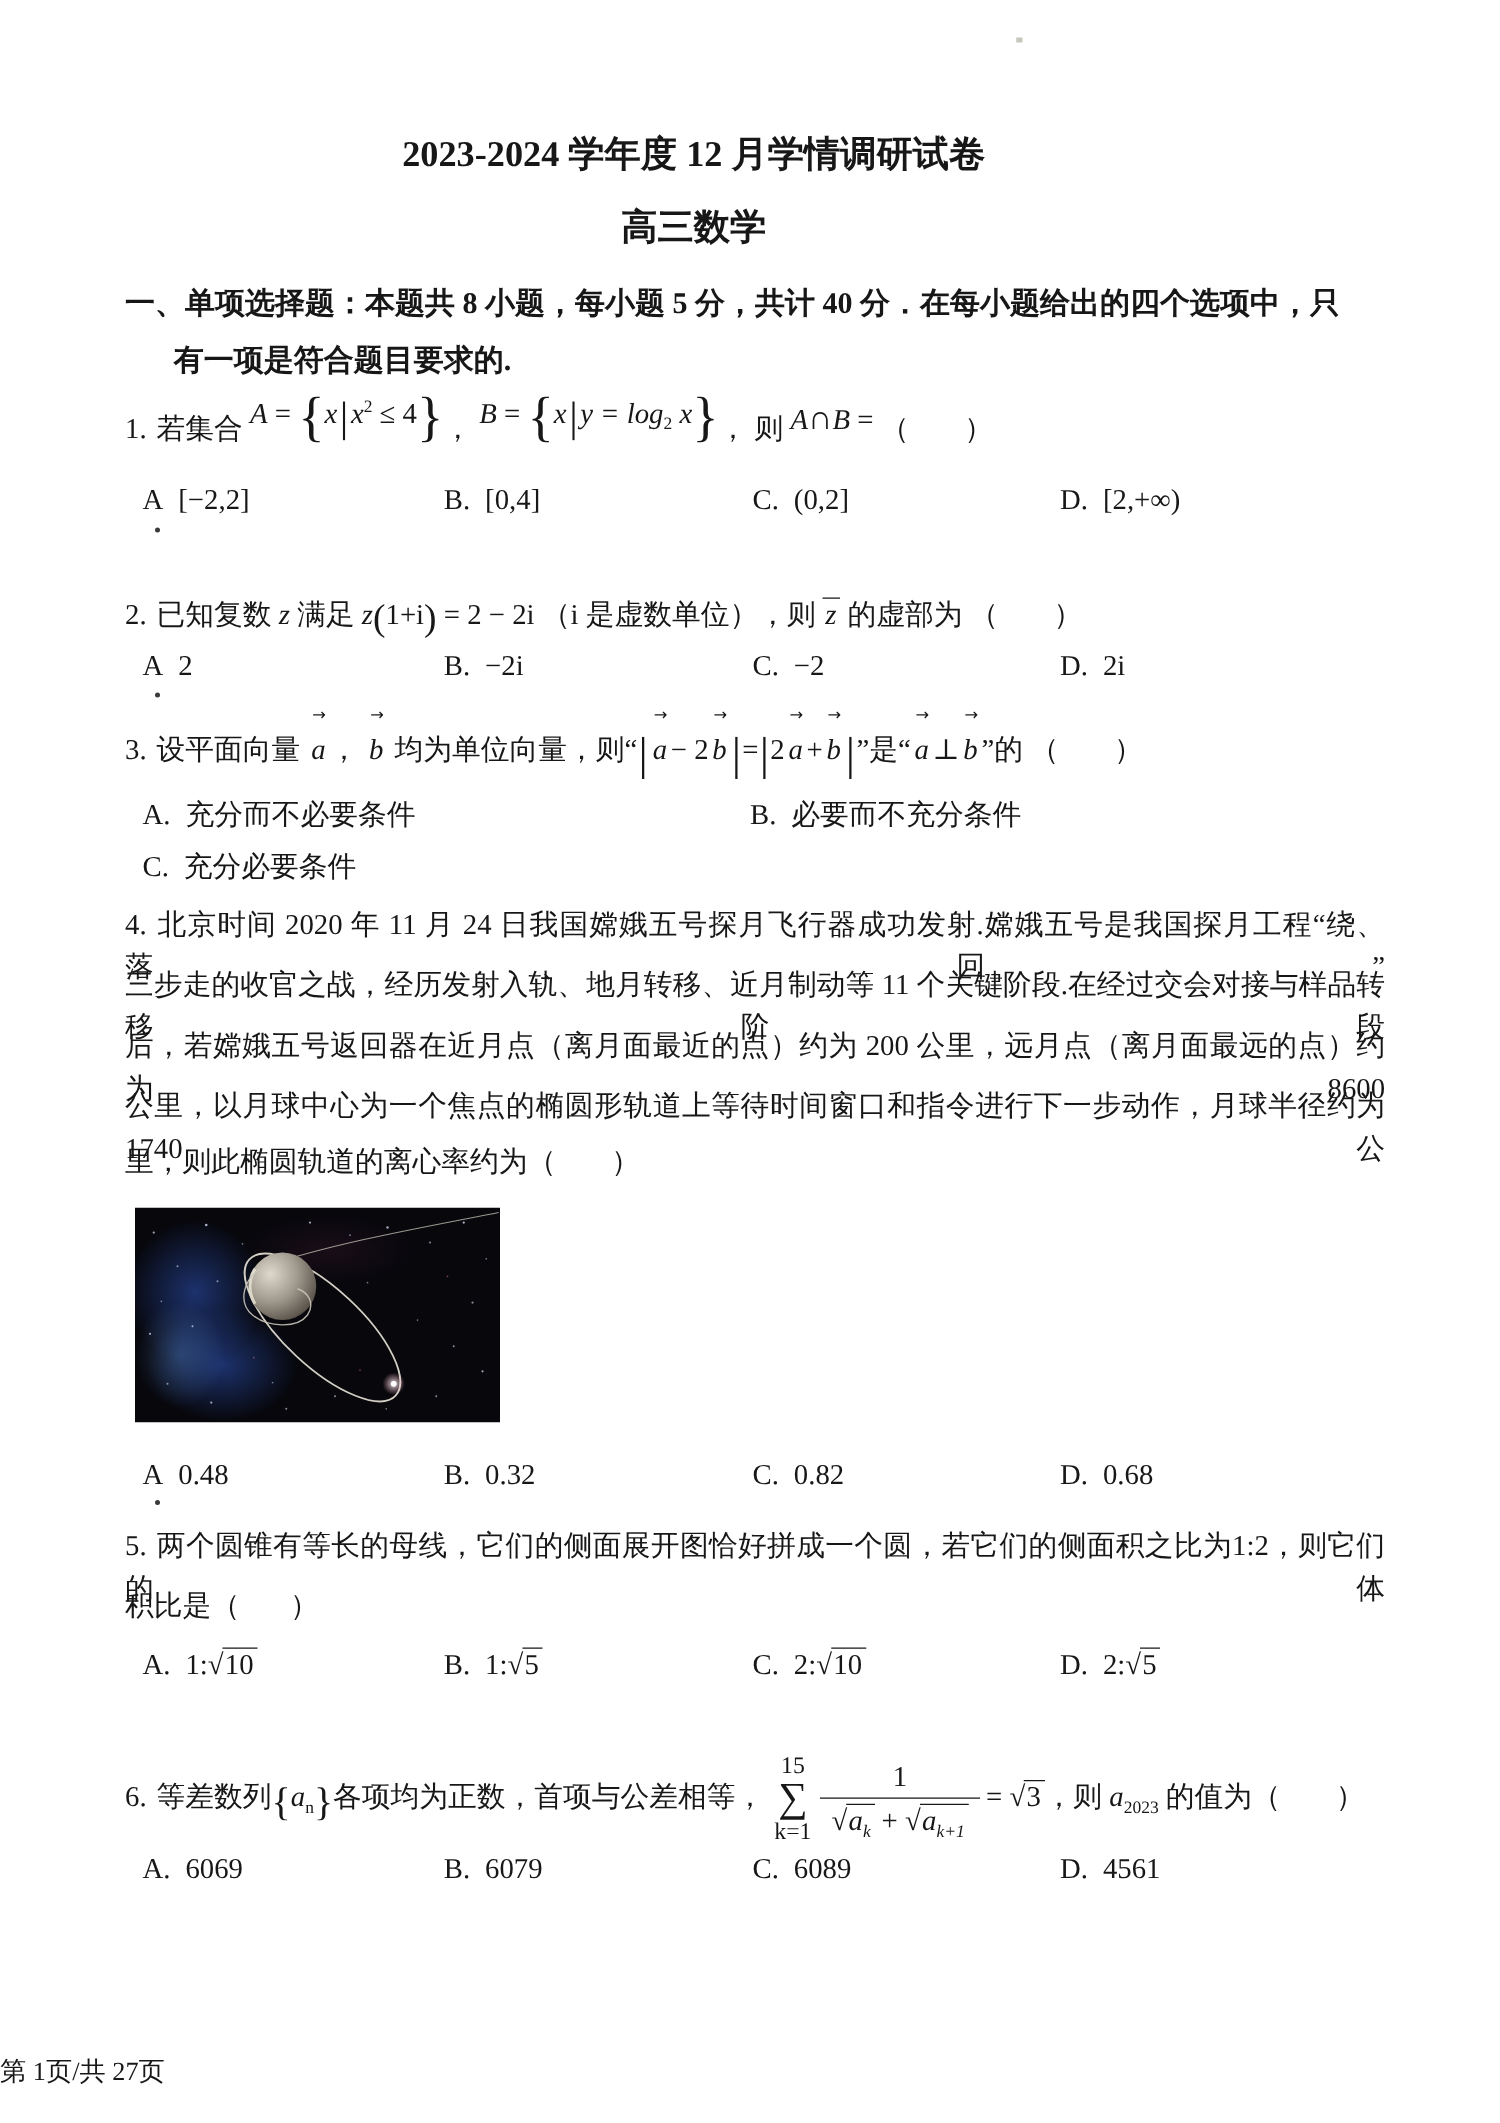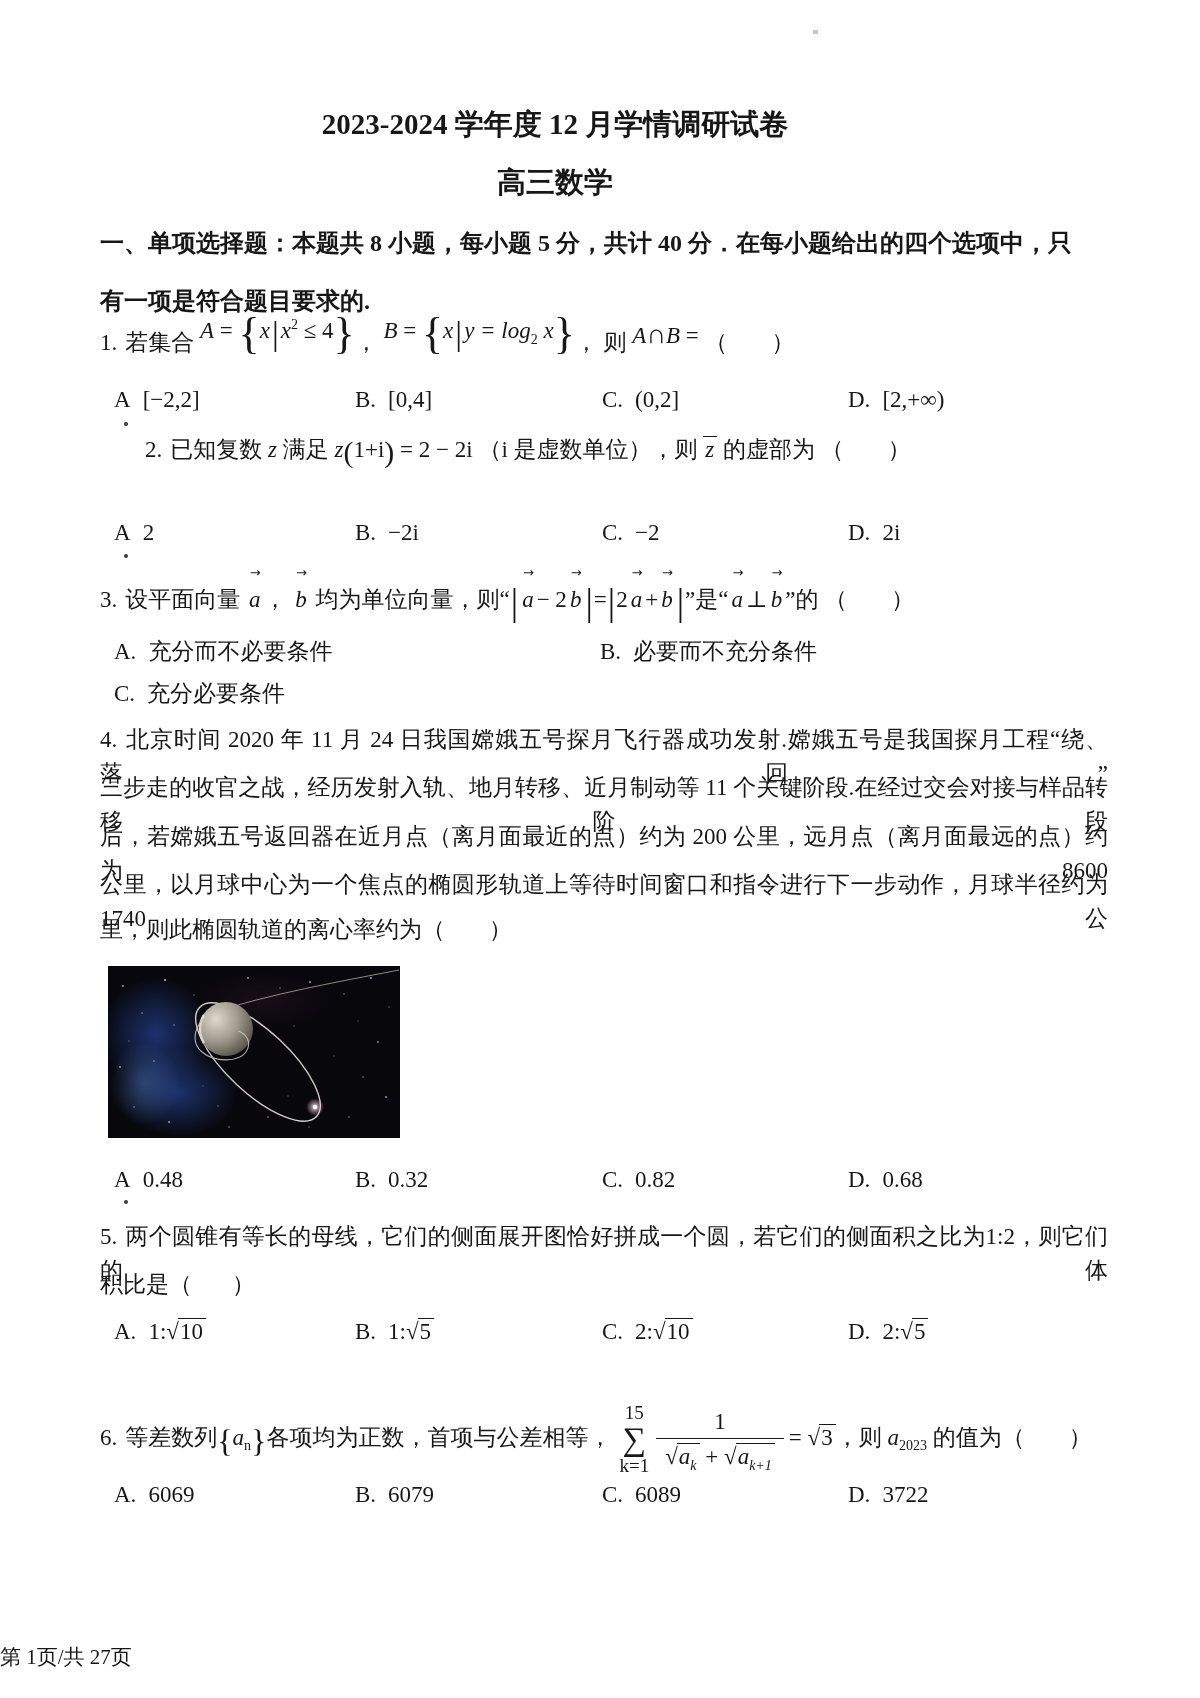--- a/index.html
+++ b/index.html
@@ -51,39 +51,39 @@
 <body>
 
 <div class="page">
 
   <div class="speck" style="left:813px;top:30px;"></div>
 
   <div class="abs title" style="top:104px;">2023-2024 学年度 12 月学情调研试卷</div>
   <div class="abs title" style="top:162px;">高三数学</div>
 
   <div class="abs sect" style="top:226px;">一、单项选择题：本题共 8 小题，每小题 5 分，共计 40 分．在每小题给出的四个选项中，只</div>
-  <div class="abs sect2" style="top:284px;">有一项是符合题目要求的.</div>
+  <div class="abs sect2" style="top:272px;margin-left:39px;">有一项是符合题目要求的.</div>
 
   <div class="abs line" style="top:321px;line-height:40px;">
     <span class="qnum">1.</span><span>若集合</span>
     <span class="raise1"><span class="it">A</span> <span>=</span> <span class="mbrace">{</span><span class="it">x</span><span class="setbar">|</span><span class="it">x</span><sup>2</sup> <span>≤ 4</span><span class="mbrace">}</span></span><span>，</span>
     <span class="raise1"><span class="it">B</span> <span>=</span> <span class="mbrace">{</span><span class="it">x</span><span class="setbar">|</span><span class="it">y = log</span><sub>2</sub> <span class="it">x</span><span class="mbrace">}</span></span><span>，</span>
     <span>则</span>
     <span class="raise2"><span class="it">A</span><span style="font-size:27px;">∩</span><span class="it">B</span> <span>=</span></span>
     <span><span>（</span><span class="blank"></span><span>）</span></span>
   </div>
   <div class="abs optrow" style="top:382px;">
     <span class="opt c1"><span class="olabel">A</span><span>[−2,2]</span></span>
     <span class="opt c2"><span class="olabel">B.</span><span>[0,4]</span></span>
     <span class="opt c3"><span class="olabel">C.</span><span>(0,2]</span></span>
     <span class="opt c4"><span class="olabel">D.</span><span>[2,+∞)</span></span>
   </div>
   <div class="straydot" style="left:124px;top:422px;"></div>
 
-  <div class="abs line" style="top:428px;line-height:44px;margin-left:45px;">
+  <div class="abs line" style="top:470px;line-height:44px;">
     <span class="qnum">2.</span><span>已知复数</span>
     <span class="it">z</span>
     <span>满足</span>
     <span class="it">z</span><span class="bigp">(</span><span>1+</span><span>i</span><span class="bigp">)</span> <span>= 2 − 2</span><span>i</span>
     <span>（i 是虚数单位），则</span>
     <span class="ovl"><span class="it">z</span></span>
     <span>的虚部为</span>
     <span><span>（</span><span class="blank"></span><span>）</span></span>
   </div>
   <div class="abs optrow" style="top:515px;">
@@ -218,18 +218,18 @@
         <span class="sumbot">k=1</span>
       </span><span class="frac">
         <span class="fnum">1</span>
         <span class="fden"><span class="sq">√</span><span class="ovl"><span class="it">a</span><sub class="it">k</sub></span> <span>+</span> <span class="sq">√</span><span class="ovl"><span class="it">a</span><sub class="it">k+1</sub></span></span>
       </span><span>=</span> <span class="sq">√</span><span class="ovl">3</span><span>，则</span> <span class="it">a</span><sub>2023</sub> <span>的值为</span><span><span>（</span><span class="blank"></span><span>）</span></span>
   </div>
   <div class="abs optrow" style="top:1477px;">
     <span class="opt c1"><span class="olabel">A.</span><span>6069</span></span>
     <span class="opt c2"><span class="olabel">B.</span><span>6079</span></span>
     <span class="opt c3"><span class="olabel">C.</span><span>6089</span></span>
-    <span class="opt c4"><span class="olabel">D.</span><span>3722</span></span>
+    <span class="opt c4"><span class="olabel">D.</span><span>4561</span></span>
   </div>
 
   <div class="abs footer" style="top:1642px;">第 1页/共 27页</div>
 
 </div>
 
 </body></html>

